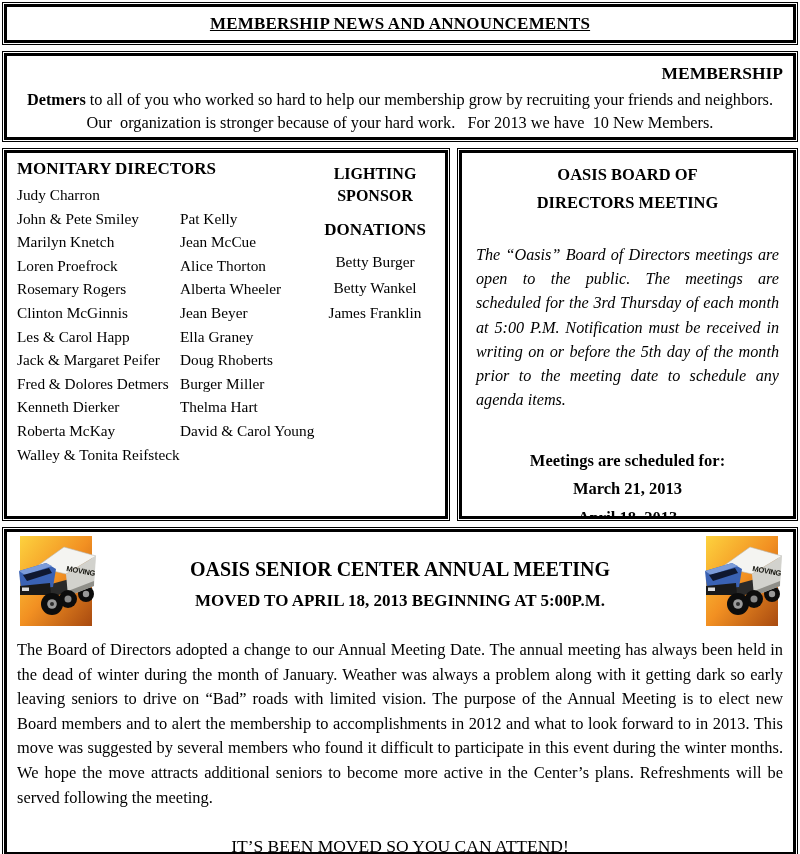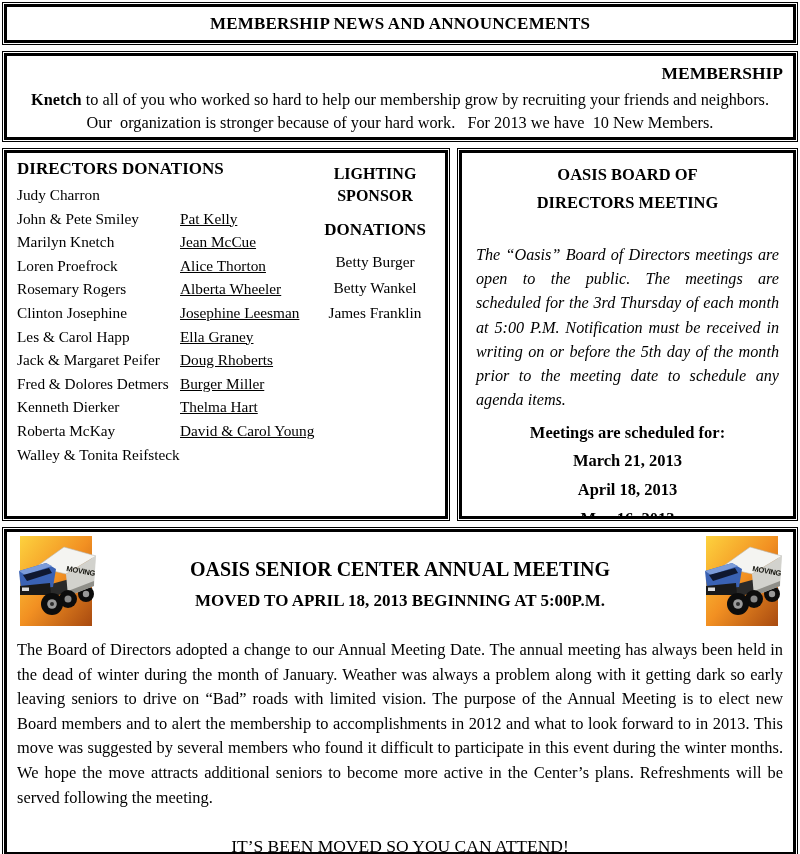--- a/index.html
+++ b/index.html
@@ -10,43 +10,43 @@
   }
   .page{box-sizing:border-box;width:800px;height:854px;padding:4px;}
   .panel{
     box-sizing:border-box;background:#fff;
     border:3px solid #000;
     box-shadow:0 0 0 1px #fff,0 0 0 2px #000;
     overflow:hidden;
   }
   
   .title-box{height:39px;margin-bottom:10px;display:flex;align-items:center;justify-content:center;}
-  .title-box h1{margin:0;font-size:17px;letter-spacing:.2px;}
+  .title-box h1{margin:0;font-size:17px;letter-spacing:.2px;text-decoration:underline;}
   
   .membership-box{height:87px;margin-bottom:10px;padding:5px 10px;text-align:center;}
   .membership-box h2{margin:2px 0 4px 0;font-size:17.5px;text-align:right;}
   .membership-box p{margin:0;font-size:16.3px;line-height:23px;white-space:pre-wrap;}
   
   .middle-row{display:flex;gap:11px;margin-bottom:10px;}
   .donations-box{width:444px;height:369px;padding:4px 8px 2px 10px;display:flex;}
   .don-left{width:296px;flex-shrink:0;}
   .don-header{font-size:17px;font-weight:bold;line-height:24px;margin-bottom:2px;white-space:nowrap;}
   .don-cols{display:flex;}
   .don-col1{width:163px;flex-shrink:0;}
-  .don-col2{flex:1;text-decoration:underline;}
+  .don-col2{flex:1;}
   .don-name{font-size:15.3px;line-height:23.6px;white-space:nowrap;}
   .row-spacer{height:23.6px;}
   .lighting{flex:1;text-align:center;padding-top:6px;}
   .lighting .lt1{font-size:16px;font-weight:bold;line-height:22px;}
   .lighting .lt2{font-size:17px;font-weight:bold;line-height:22px;margin-top:12px;margin-bottom:8px;}
   .lighting .don-name{line-height:25.5px;white-space:nowrap;}
   .board-box{flex:1;height:369px;padding:8px 14px;}
   .board-title{text-align:center;font-weight:bold;font-size:16.5px;line-height:28px;}
   .board-body{margin:26px 0 0 0;font-size:16.2px;line-height:24.2px;text-align:justify;font-style:italic;}
-  .sched-heading{margin-top:8px;text-align:center;font-weight:bold;font-size:16.5px;line-height:26px;}
+  .sched-heading{margin-top:36px;text-align:center;font-weight:bold;font-size:16.5px;line-height:26px;}
   .sched-date{text-align:center;font-weight:bold;font-size:16.5px;line-height:29px;}
   
   .annual-box{height:326px;padding:2px 9px;}
   .annual-header{display:flex;align-items:flex-start;}
   .truck{flex-shrink:0;display:block;}
   .annual-titles{flex:1;text-align:center;padding-top:24px;}
   .annual-title{font-size:20px;font-weight:bold;margin:0 0 10px 0;}
   .annual-subtitle{font-size:17px;font-weight:bold;margin:0;}
   .annual-body{margin:4px 1px 0 1px;font-size:16.4px;line-height:24.6px;text-align:justify;}
   .annual-closing{margin-top:26px;text-align:center;font-weight:normal;font-size:17.5px;}
@@ -56,50 +56,50 @@
 <body>
 
 <div class="page">
 
   <div class="panel title-box">
     <h1>MEMBERSHIP NEWS AND ANNOUNCEMENTS</h1>
   </div>
 
   <div class="panel membership-box">
     <h2>MEMBERSHIP</h2>
-    <p><b>Knetch</b><span> to all of you who worked so hard to help our membership grow by recruiting your friends and neighbors. Our  organization is stronger because of your hard work.   For 2013 we have  10 New Members.</span></p>
+    <p><b>Detmers</b><span> to all of you who worked so hard to help our membership grow by recruiting your friends and neighbors. Our  organization is stronger because of your hard work.   For 2013 we have  10 New Members.</span></p>
   </div>
 
   <div class="middle-row">
 
     <div class="panel donations-box">
       <div class="don-left">
-        <div class="don-header">DIRECTORS DONATIONS</div>
+        <div class="don-header">MONITARY DIRECTORS</div>
         <div class="don-cols">
           <div class="don-col1">
             <div class="don-name">Judy Charron</div>
             <div class="don-name">John &amp; Pete Smiley</div>
             <div class="don-name">Marilyn Knetch</div>
             <div class="don-name">Loren Proefrock</div>
             <div class="don-name">Rosemary Rogers</div>
-            <div class="don-name">Clinton Josephine</div>
+            <div class="don-name">Clinton McGinnis</div>
             <div class="don-name">Les &amp; Carol Happ</div>
             <div class="don-name">Jack &amp; Margaret Peifer</div>
             <div class="don-name">Fred &amp; Dolores Detmers</div>
             <div class="don-name">Kenneth Dierker</div>
             <div class="don-name">Roberta McKay</div>
             <div class="don-name">Walley &amp; Tonita Reifsteck</div>
           </div>
           <div class="don-col2">
             <div class="row-spacer"></div>
             <div class="don-name">Pat Kelly</div>
             <div class="don-name">Jean McCue</div>
             <div class="don-name">Alice Thorton</div>
             <div class="don-name">Alberta Wheeler</div>
-            <div class="don-name">Josephine Leesman</div>
+            <div class="don-name">Jean Beyer</div>
             <div class="don-name">Ella Graney</div>
             <div class="don-name">Doug Rhoberts</div>
             <div class="don-name">Burger Miller</div>
             <div class="don-name">Thelma Hart</div>
             <div class="don-name">David &amp; Carol Young</div>
           </div>
         </div>
       </div>
       <div class="lighting">
         <div class="lt1">LIGHTING</div>

